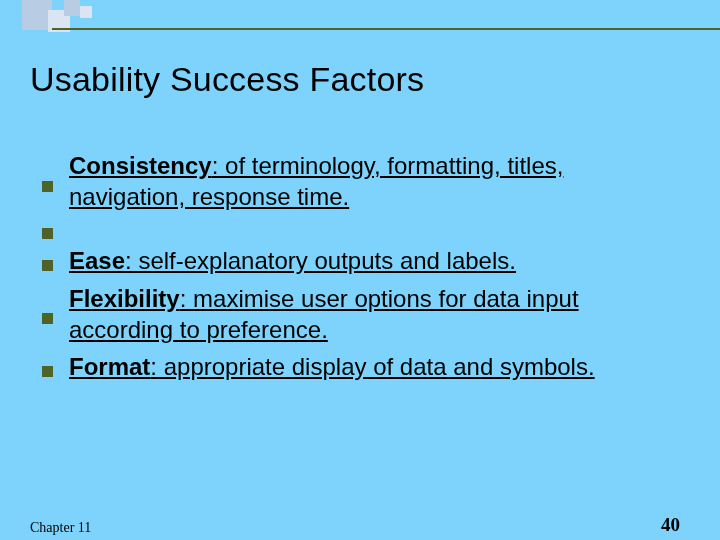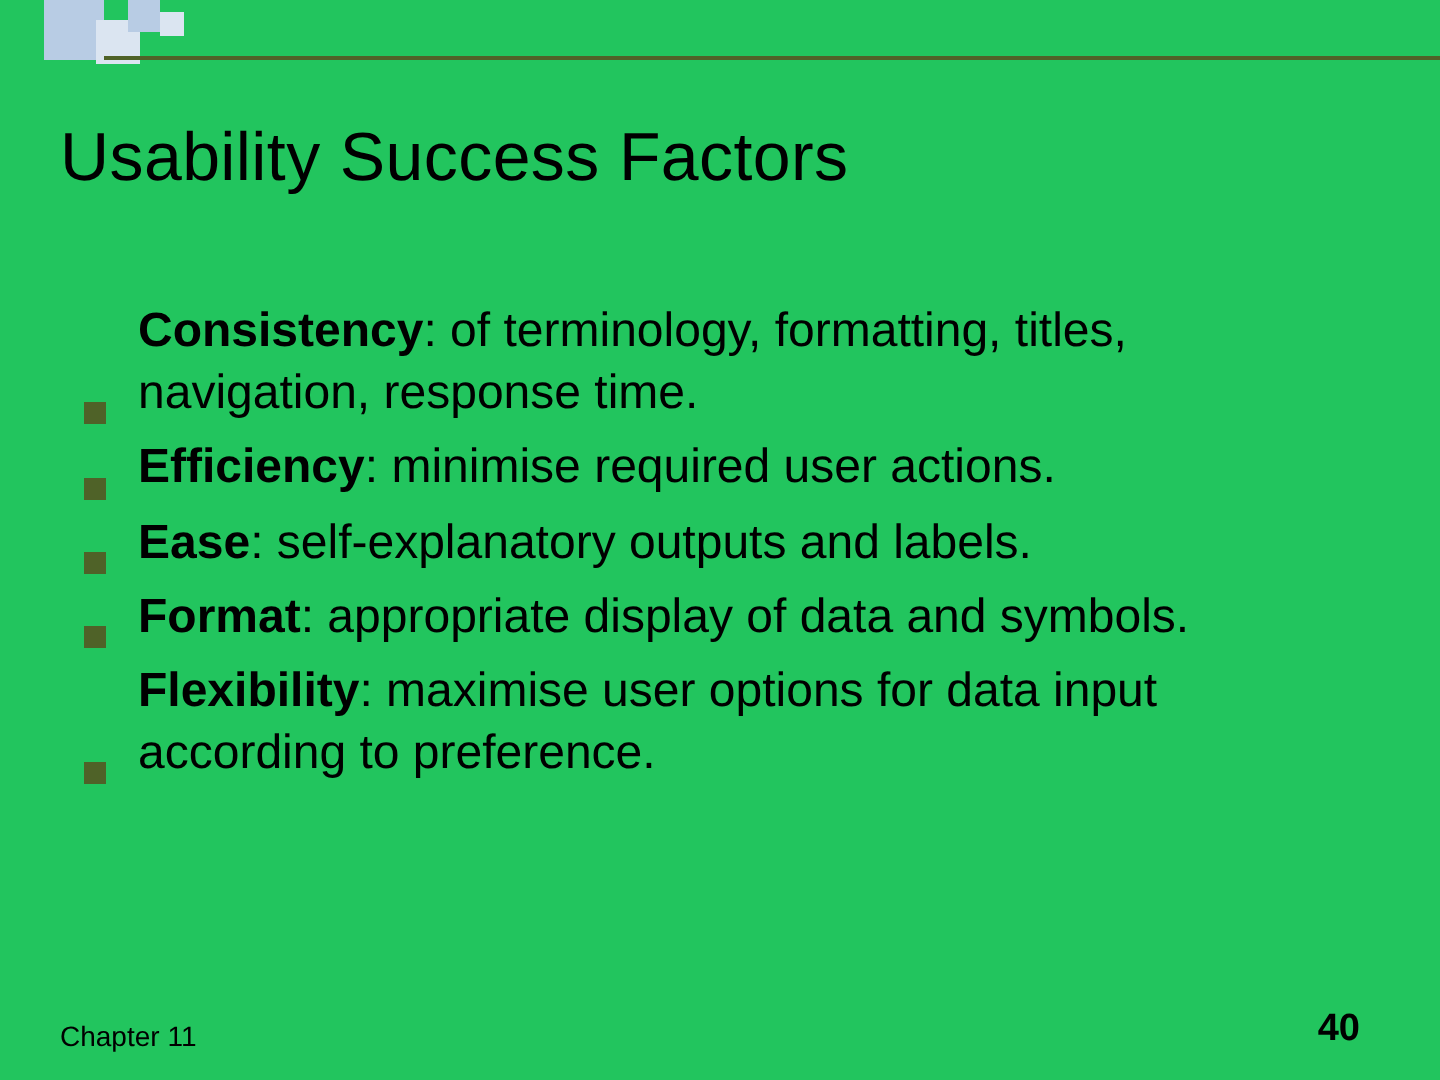--- a/index.html
+++ b/index.html
@@ -1,31 +1,31 @@
 <!DOCTYPE html>
 <html><head>
 <meta charset="utf-8">
 <style>
   * { margin: 0; padding: 0; box-sizing: border-box; }
   html, body { width: 720px; height: 540px; background: #fff; font-family: Arial, Helvetica, sans-serif; }
-  .slide { position: relative; width: 720px; height: 540px; background: #22c55e; }
+  .slide { position: relative; width: 720px; height: 540px; background: #7dd3fc; }
   .deco { position: absolute; top: 0; left: 0; width: 720px; height: 32px; }
   .deco .sq { position: absolute; }
   .sq1 { left: 22px; top: 0; width: 30px; height: 30px; background: #b8cce4; }
   .sq2 { left: 48px; top: 10px; width: 22px; height: 22px; background: #dbe5f1; }
   .sq3 { left: 64px; top: 0; width: 16px; height: 16px; background: #b8cce4; }
   .sq4 { left: 80px; top: 6px; width: 12px; height: 12px; background: #dbe5f1; }
   .deco .line { position: absolute; left: 52px; top: 28px; width: 668px; height: 2px; background: #4f6228; }
   .title { position: absolute; left: 30px; top: 60px; font-size: 34px; font-weight: normal; color: #000; letter-spacing: 0.2px; }
   .content { position: absolute; left: 42px; top: 150px; width: 640px; }
-  .item { display: flex; flex-direction: row; align-items: flex-end; margin-bottom: 6px; }
+  .item { display: flex; flex-direction: row; align-items: center; margin-bottom: 6px; text-decoration: underline; }
   .bullet { width: 11px; height: 11px; background: #4f6228; flex: 0 0 11px; margin-top: 10px; margin-right: 16px; }
   .body-text { font-size: 24px; line-height: 1.3; color: #000; }
   .term { font-weight: bold; }
-  .footer { position: absolute; left: 0; bottom: 14px; width: 708px; height: 22px; }
+  .footer { position: absolute; left: 0; bottom: 4px; width: 708px; height: 22px; font-family: Liberation Serif, serif; }
   .ft-left { position: absolute; left: 30px; bottom: 0; font-size: 14px; color: #000; }
   .ft-center { position: absolute; left: 0; right: 0; bottom: 0; text-align: center; font-size: 13px; color: #000; }
   .ft-right { position: absolute; right: 28px; bottom: 0; font-size: 19px; font-weight: bold; color: #000; }
 </style>
 </head>
 <body>
 
 <div class="slide">
 
   <div class="deco">
@@ -38,33 +38,32 @@
 
   <h1 class="title">Usability Success Factors</h1>
 
   <div class="content">
     <div class="item">
       <div class="bullet"></div>
       <div class="body-text"><span class="term">Consistency</span><span>: of terminology, formatting, titles, navigation, response time.</span></div>
     </div>
     <div class="item">
       <div class="bullet"></div>
-      <div class="body-text"><span class="term">Efficiency</span><span>: minimise required user actions.</span></div>
     </div>
     <div class="item">
       <div class="bullet"></div>
       <div class="body-text"><span class="term">Ease</span><span>: self-explanatory outputs and labels.</span></div>
     </div>
     <div class="item">
       <div class="bullet"></div>
-      <div class="body-text"><span class="term">Format</span><span>: appropriate display of data and symbols.</span></div>
+      <div class="body-text"><span class="term">Flexibility</span><span>: maximise user options for data input according to preference.</span></div>
     </div>
     <div class="item">
       <div class="bullet"></div>
-      <div class="body-text"><span class="term">Flexibility</span><span>: maximise user options for data input according to preference.</span></div>
+      <div class="body-text"><span class="term">Format</span><span>: appropriate display of data and symbols.</span></div>
     </div>
   </div>
 
   <div class="footer">
     <div class="ft-left">Chapter 11</div>
     <div class="ft-right">40</div>
   </div>
 
 </div>
 

